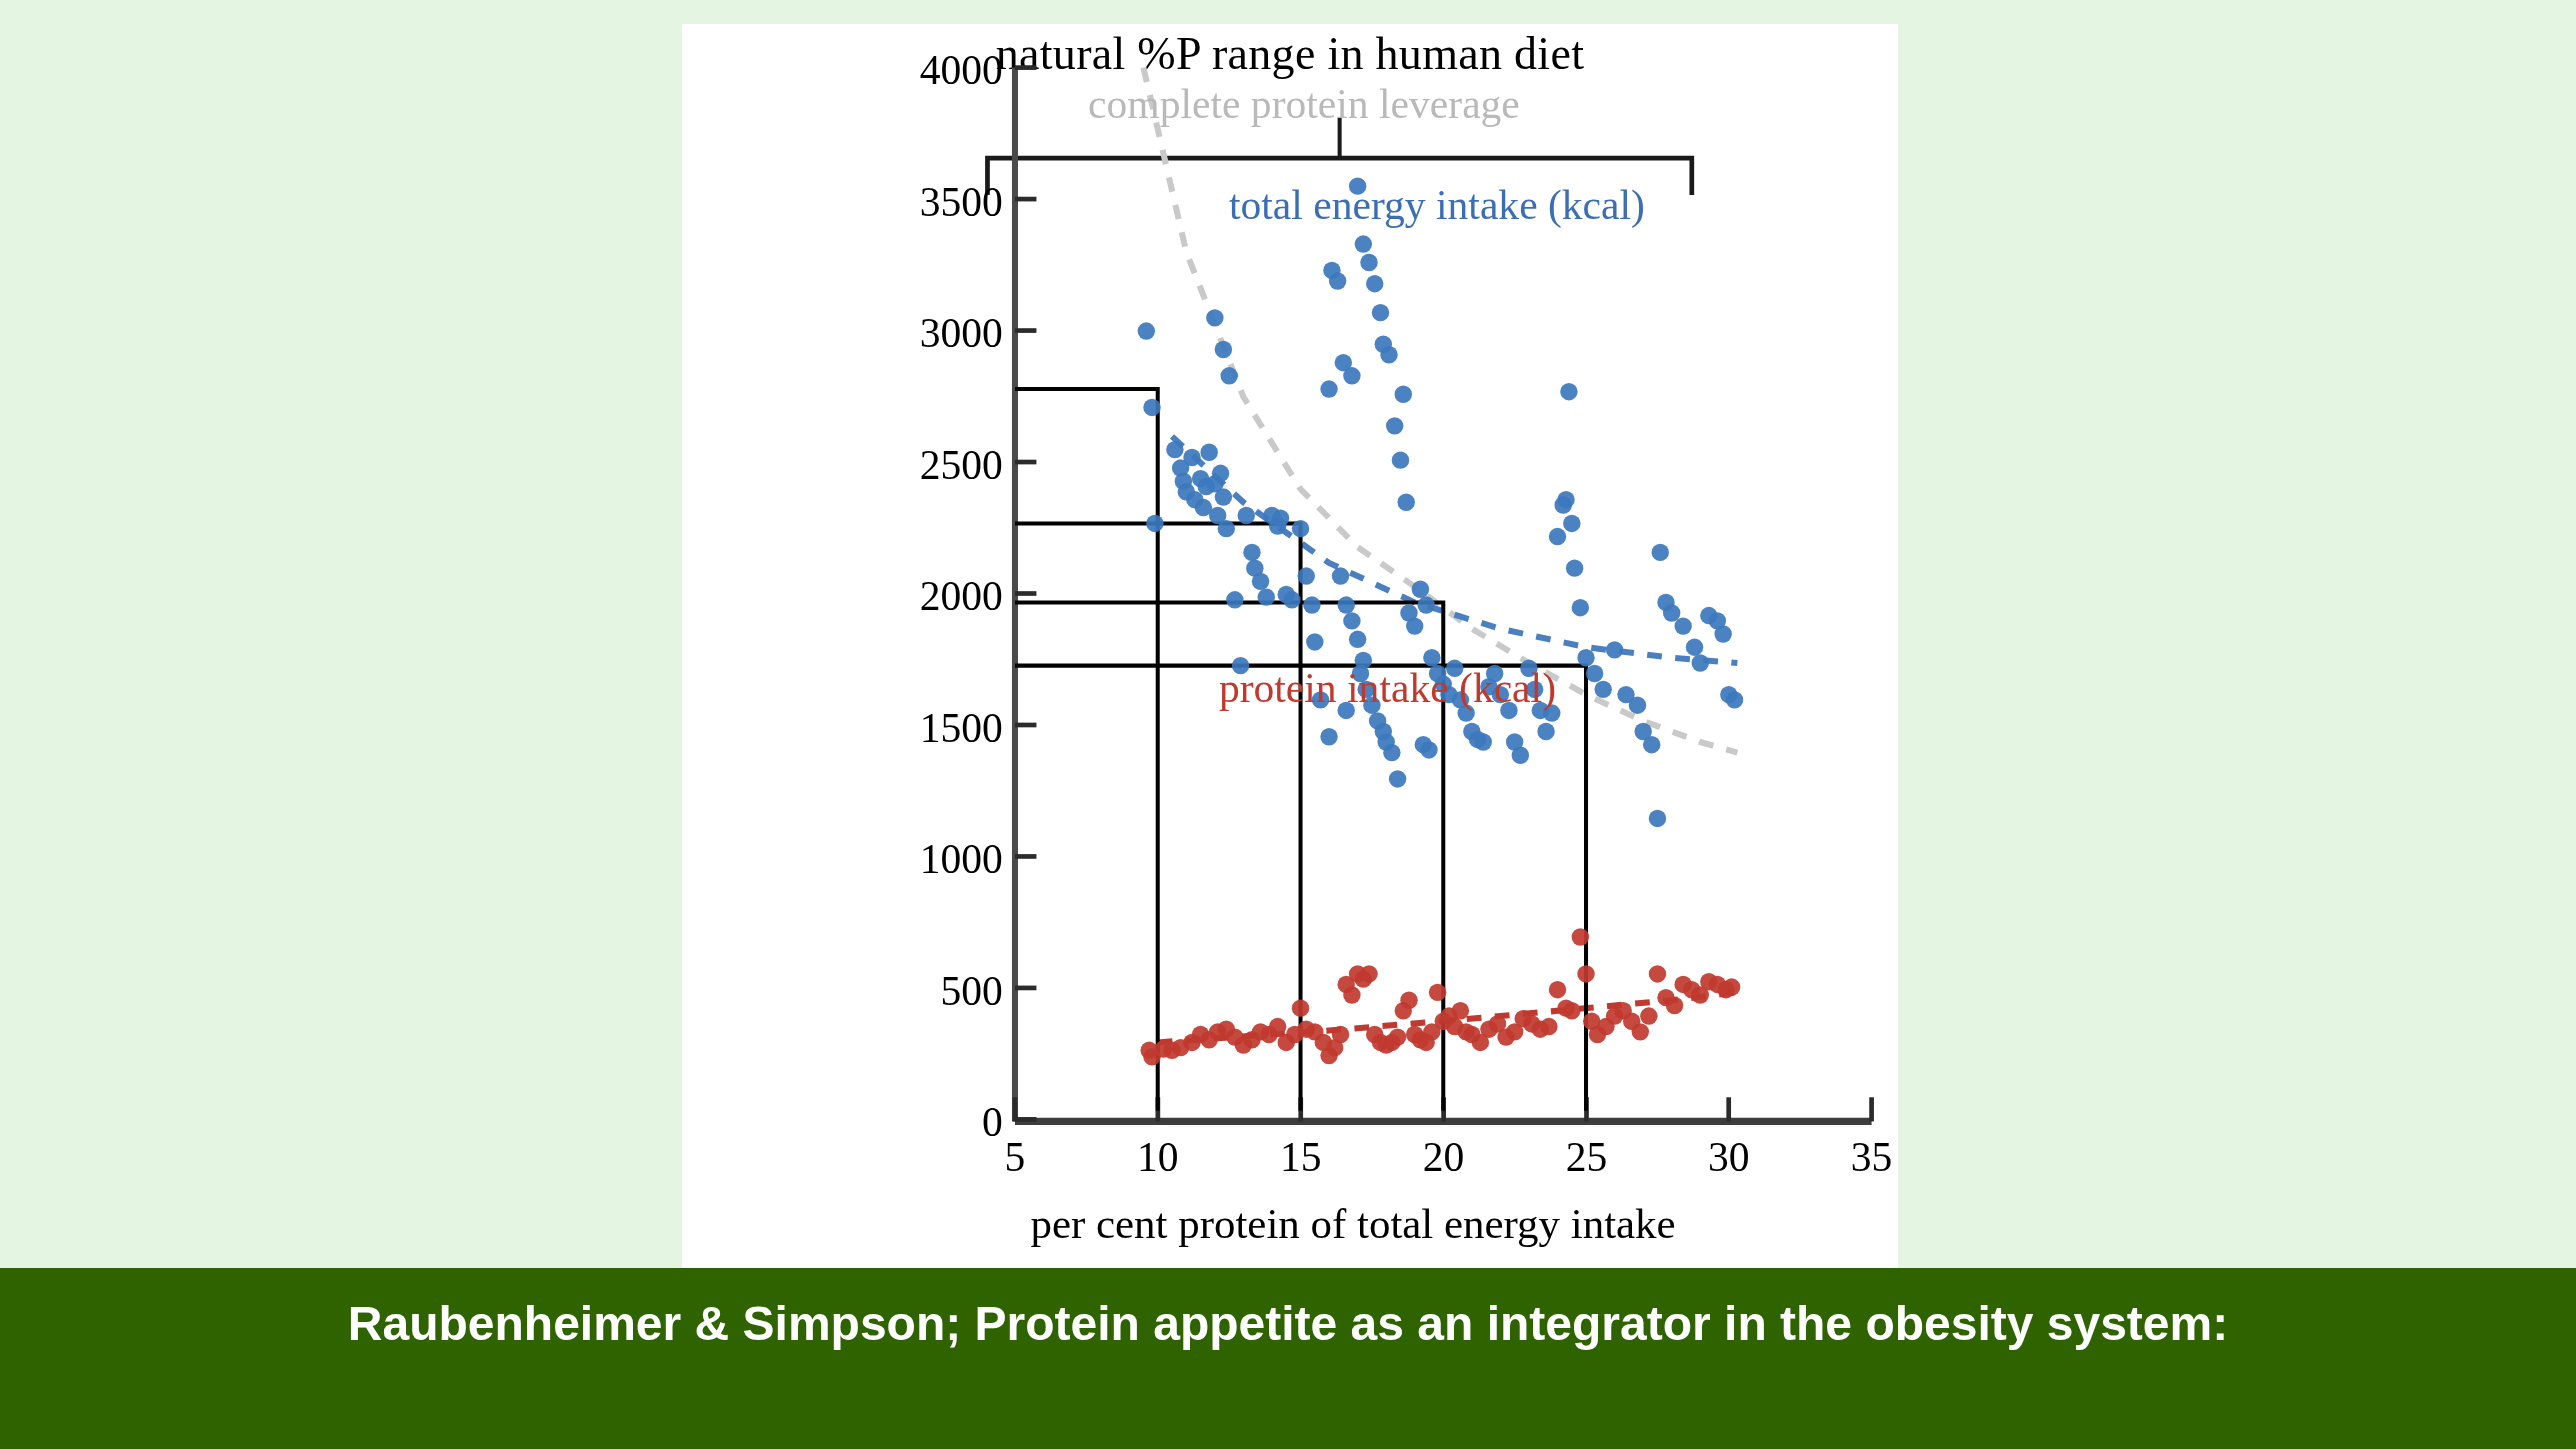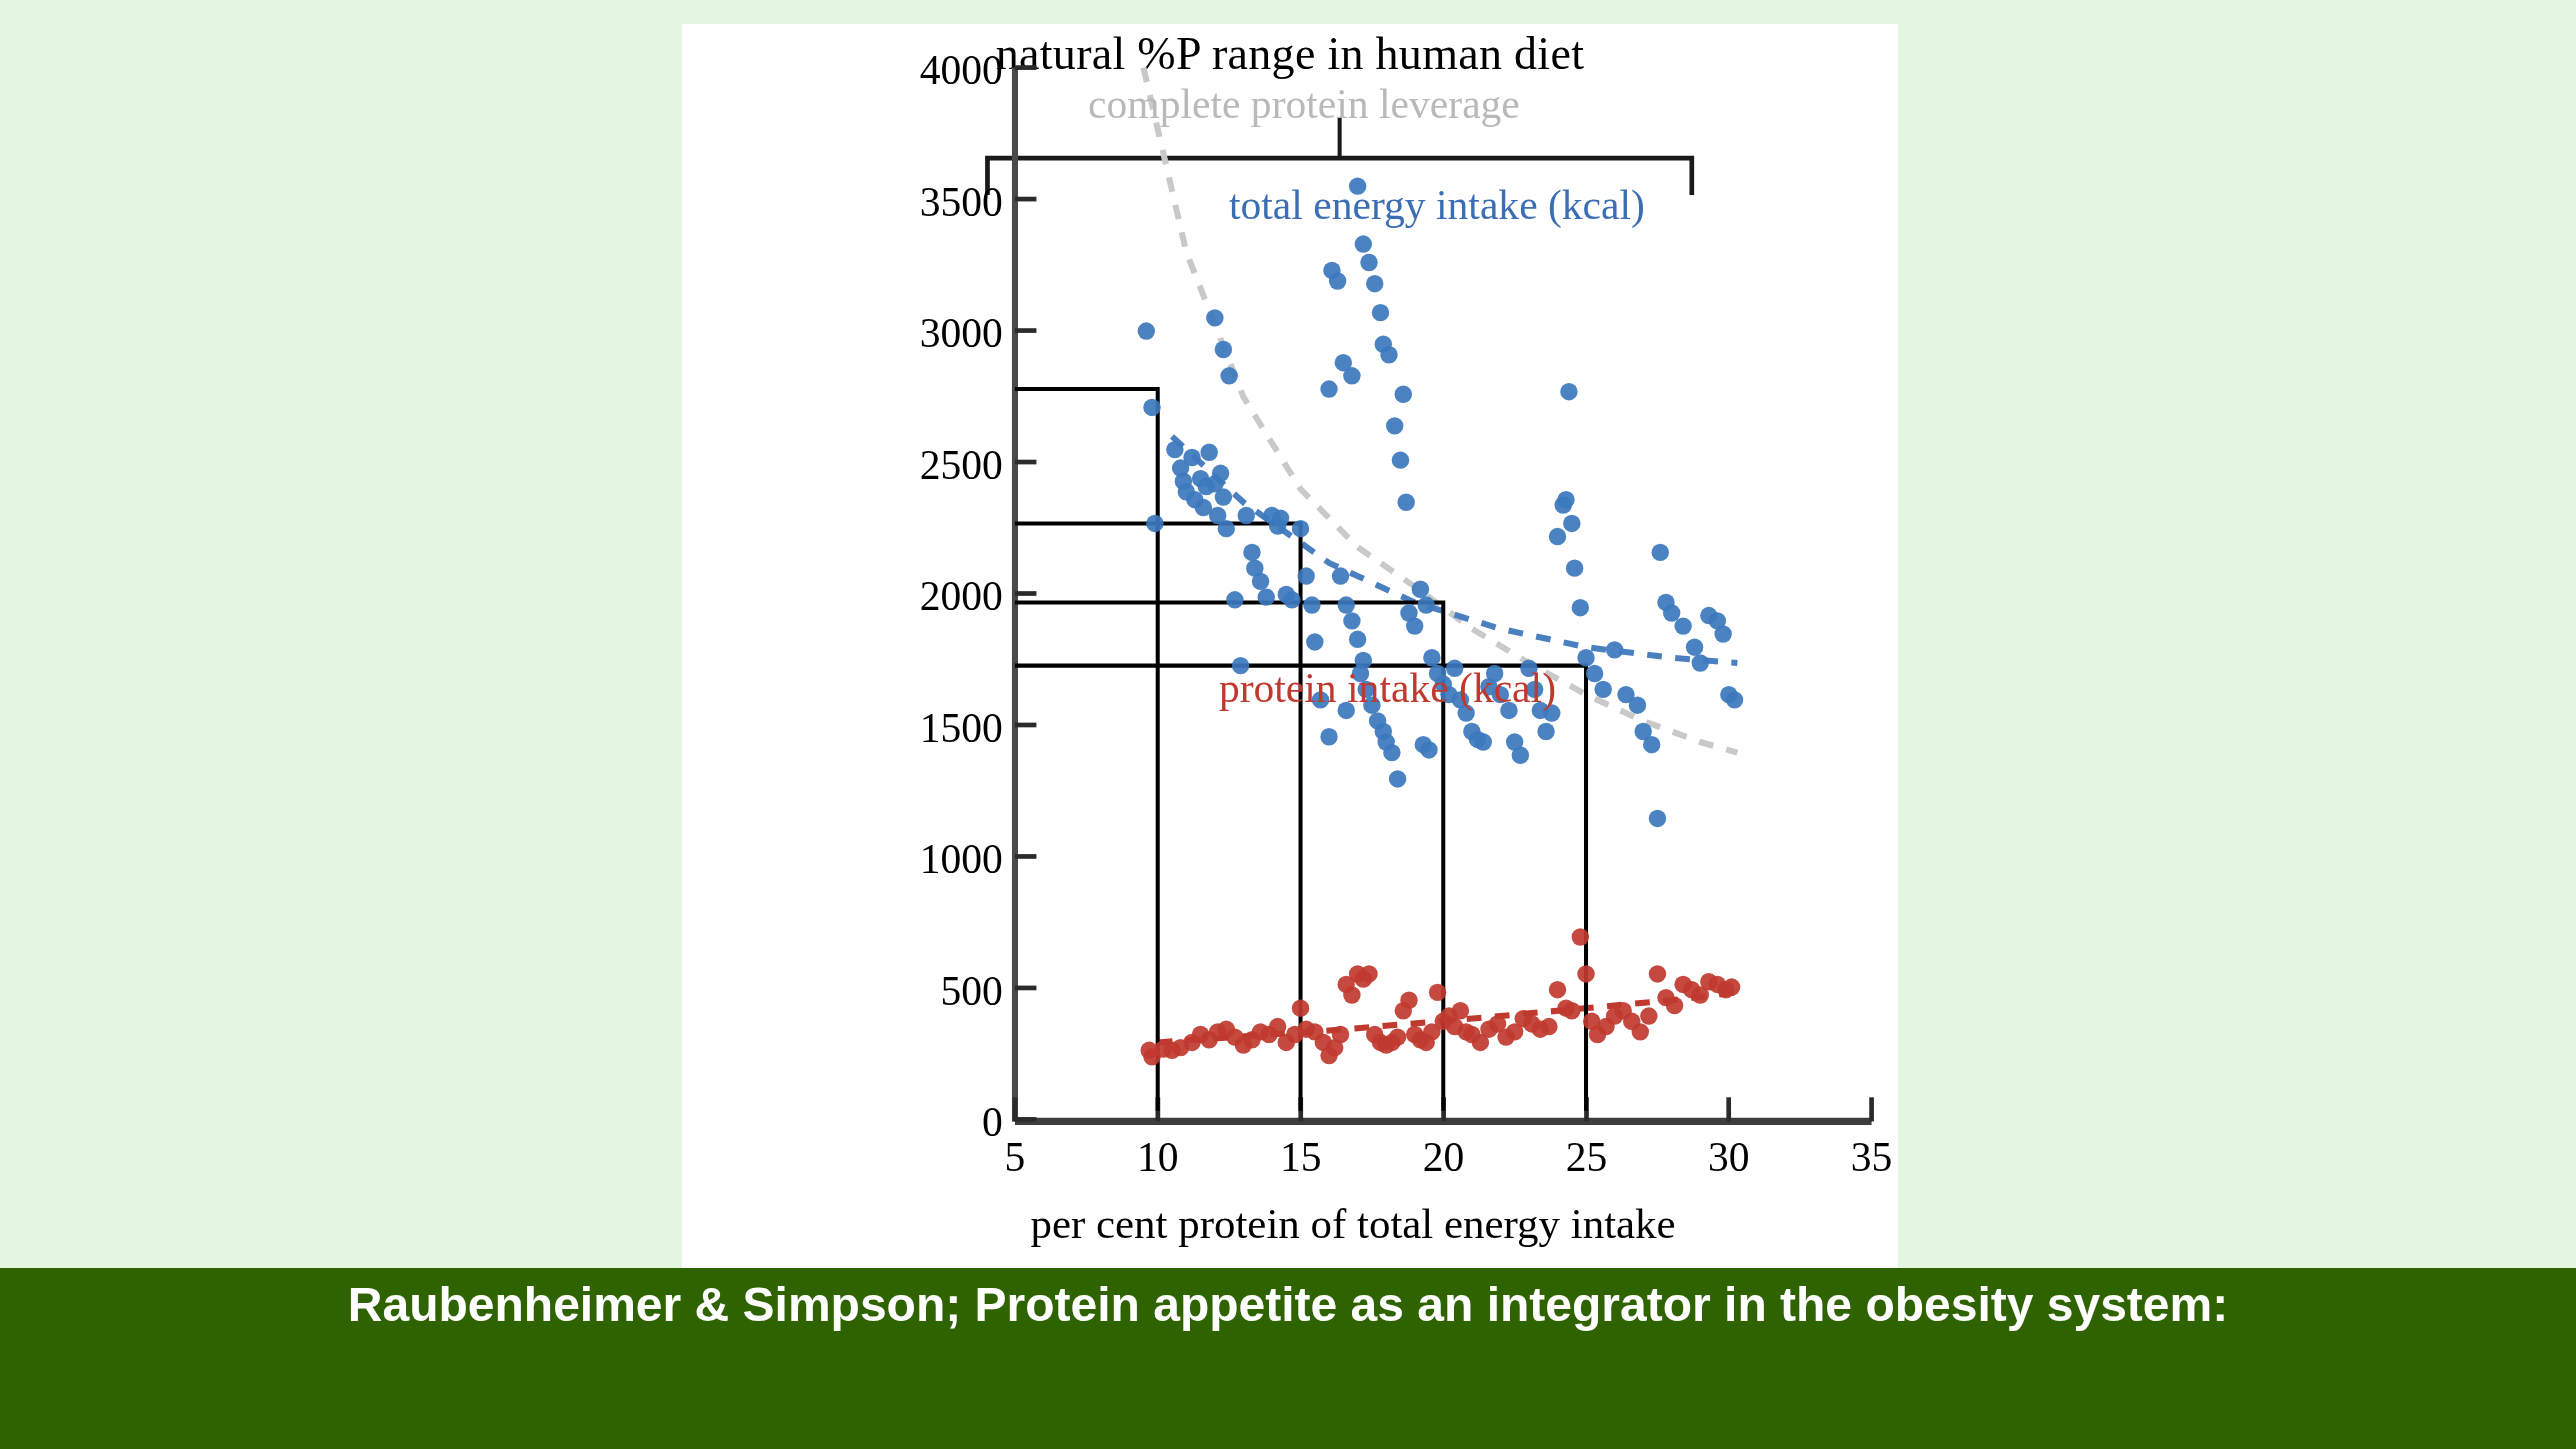--- a/index.html
+++ b/index.html
@@ -39,21 +39,21 @@
     position:absolute;
     left:0; top:1268px;
     width:2576px; height:181px;
     background:#2f6300;
     color:#ffffff;
     font-family:"Liberation Sans", sans-serif;
     font-weight:bold;
     font-size:48px;
     line-height:1.32;
     text-align:center;
-    padding-top:5px;
+    padding-top:24px;
     box-sizing:border-box;
   }
   #caption-bar div{white-space:nowrap;}
 
   text{font-family:"Liberation Serif", serif;}
   .tick-lbl{font-size:62px;fill:#000;}
   .ax-title{font-size:64px;fill:#000;}
   .lgd-blue{font-size:62px;fill:#3c6eb4;}
   .lgd-red{font-size:62px;fill:#c0392f;}
   .lgd-grey{font-size:62px;fill:#b9b9b9;}

